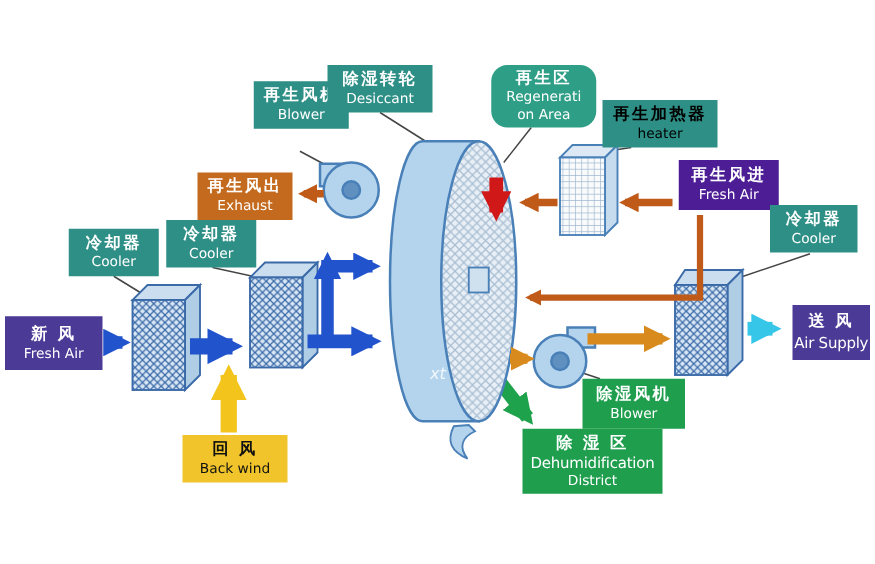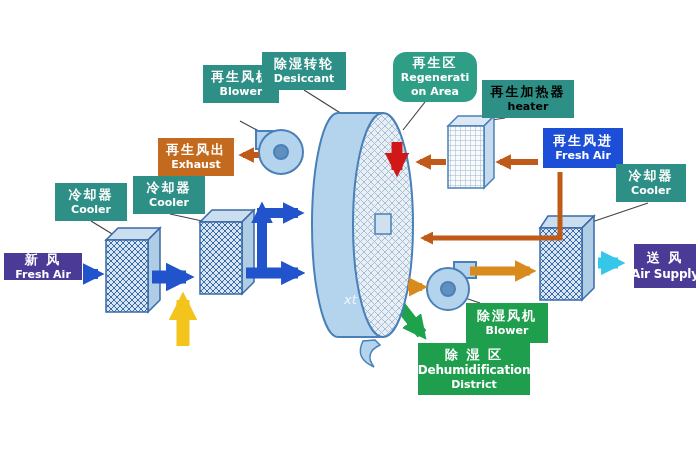--- a/index.html
+++ b/index.html
@@ -2,21 +2,21 @@
 <html><head>
 <meta charset="utf-8">
 <style>
   html,body{margin:0;padding:0;background:#fff;}
   .stage{position:relative;width:700px;height:451px;background:#ffffff;overflow:hidden;
          font-family:"DejaVu Sans","Liberation Sans",sans-serif;}
   .stage svg{position:absolute;left:0;top:0;}
   .lbl{position:absolute;display:flex;flex-direction:column;justify-content:center;align-items:center;
        text-align:center;line-height:1.25;box-sizing:border-box;padding:2px;color:#fff;}
   .lbl .zh{font-size:13px;font-weight:bold;letter-spacing:2px;white-space:nowrap;}
-  .lbl .en{font-size:11px;font-weight:bold;white-space:nowrap;}
+  .lbl .en{font-size:11px;font-weight:normal;white-space:nowrap;}
   .lbl .en.small{font-size:12px;letter-spacing:-0.2px;}
   .watermark{position:absolute;left:344px;top:292px;font-size:13px;font-style:italic;
              color:rgba(255,255,255,0.8);pointer-events:none;}
 </style>
 </head>
 <body>
 
 <div class="stage">
 
   <svg width="700" height="451" viewBox="0 0 700 451">
@@ -124,35 +124,39 @@
       <line x1="259" y1="155" x2="243" y2="155" stroke="#c05a18" stroke-width="6" marker-end="url(#mOrange)"></line>
       <line x1="538" y1="162" x2="500" y2="162" stroke="#c05a18" stroke-width="6" marker-end="url(#mOrange)"></line>
       <line x1="446" y1="162" x2="420" y2="162" stroke="#c05a18" stroke-width="6" marker-end="url(#mOrange)"></line>
       <polyline points="560,172 560,238 424,238" stroke="#c05a18" stroke-width="5" marker-end="url(#mOrange)"></polyline>
       <line x1="408" y1="287" x2="422" y2="287" stroke="#d88a1c" stroke-width="8" marker-end="url(#mAmber)"></line>
       <line x1="470" y1="271" x2="530" y2="271" stroke="#d88a1c" stroke-width="9" marker-end="url(#mAmber)"></line>
       <line x1="598" y1="263" x2="618" y2="263" stroke="#35c6e8" stroke-width="11" marker-end="url(#mCyan)"></line>
     </g>
   </svg>
 
-  <div class="lbl" style="left: 4px; top: 253px; width: 78px; height: 27px; background: rgb(75, 58, 150); color: rgb(255, 255, 255);">
+  <div class="lbl" style="left: 4px; top: 253px; width: 78px; height: 43px; background: rgb(75, 58, 150); color: rgb(255, 255, 255);">
     <span class="zh">新 风</span>
     <span class="en">Fresh Air</span>
   </div>
 
   <div class="lbl" style="left: 55px; top: 183px; width: 72px; height: 38px; background: rgb(46, 143, 134); color: rgb(255, 255, 255);">
     <span class="zh">冷却器</span>
     <span class="en">Cooler</span>
   </div>
 
   <div class="lbl" style="left: 133px; top: 176px; width: 72px; height: 38px; background: rgb(46, 143, 134); color: rgb(255, 255, 255);">
     <span class="zh">冷却器</span>
     <span class="en">Cooler</span>
   </div>
 
+  <div class="lbl" style="left: 146px; top: 348px; width: 84px; height: 38px; background: rgb(240, 196, 42); color: rgb(17, 17, 17);">
+    <span class="zh">回 风</span>
+    <span class="en">Back wind</span>
+  </div>
 
   <div class="lbl" style="left: 203px; top: 65px; width: 76px; height: 38px; background: rgb(46, 143, 134); color: rgb(255, 255, 255);">
     <span class="zh">再生风机</span>
     <span class="en">Blower</span>
   </div>
 
   <div class="lbl" style="left: 158px; top: 138px; width: 76px; height: 38px; background: rgb(196, 106, 30); color: #ffffff;">
     <span class="zh">再生风出</span>
     <span class="en">Exhaust</span>
   </div>
@@ -166,21 +170,21 @@
     <span class="zh">再生区</span>
     <span class="en">Regenerati</span>
     <span class="en">on Area</span>
   </div>
 
   <div class="lbl" style="left: 482px; top: 80px; width: 92px; height: 38px; background: rgb(46, 143, 134); color: #000000;">
     <span class="zh">再生加热器</span>
     <span class="en">heater</span>
   </div>
 
-  <div class="lbl" style="left: 543px; top: 128px; width: 80px; height: 40px; background: #1d4ed8; color: rgb(255, 255, 255);">
+  <div class="lbl" style="left: 543px; top: 128px; width: 80px; height: 40px; background: #4c1d95; color: rgb(255, 255, 255);">
     <span class="zh">再生风进</span>
     <span class="en">Fresh Air</span>
   </div>
 
   <div class="lbl" style="left: 616px; top: 164px; width: 70px; height: 38px; background: rgb(46, 143, 134); color: rgb(255, 255, 255);">
     <span class="zh">冷却器</span>
     <span class="en">Cooler</span>
   </div>
 
   <div class="lbl" style="left: 634px; top: 244px; width: 62px; height: 44px; background: rgb(75, 58, 150); color: rgb(255, 255, 255);">

